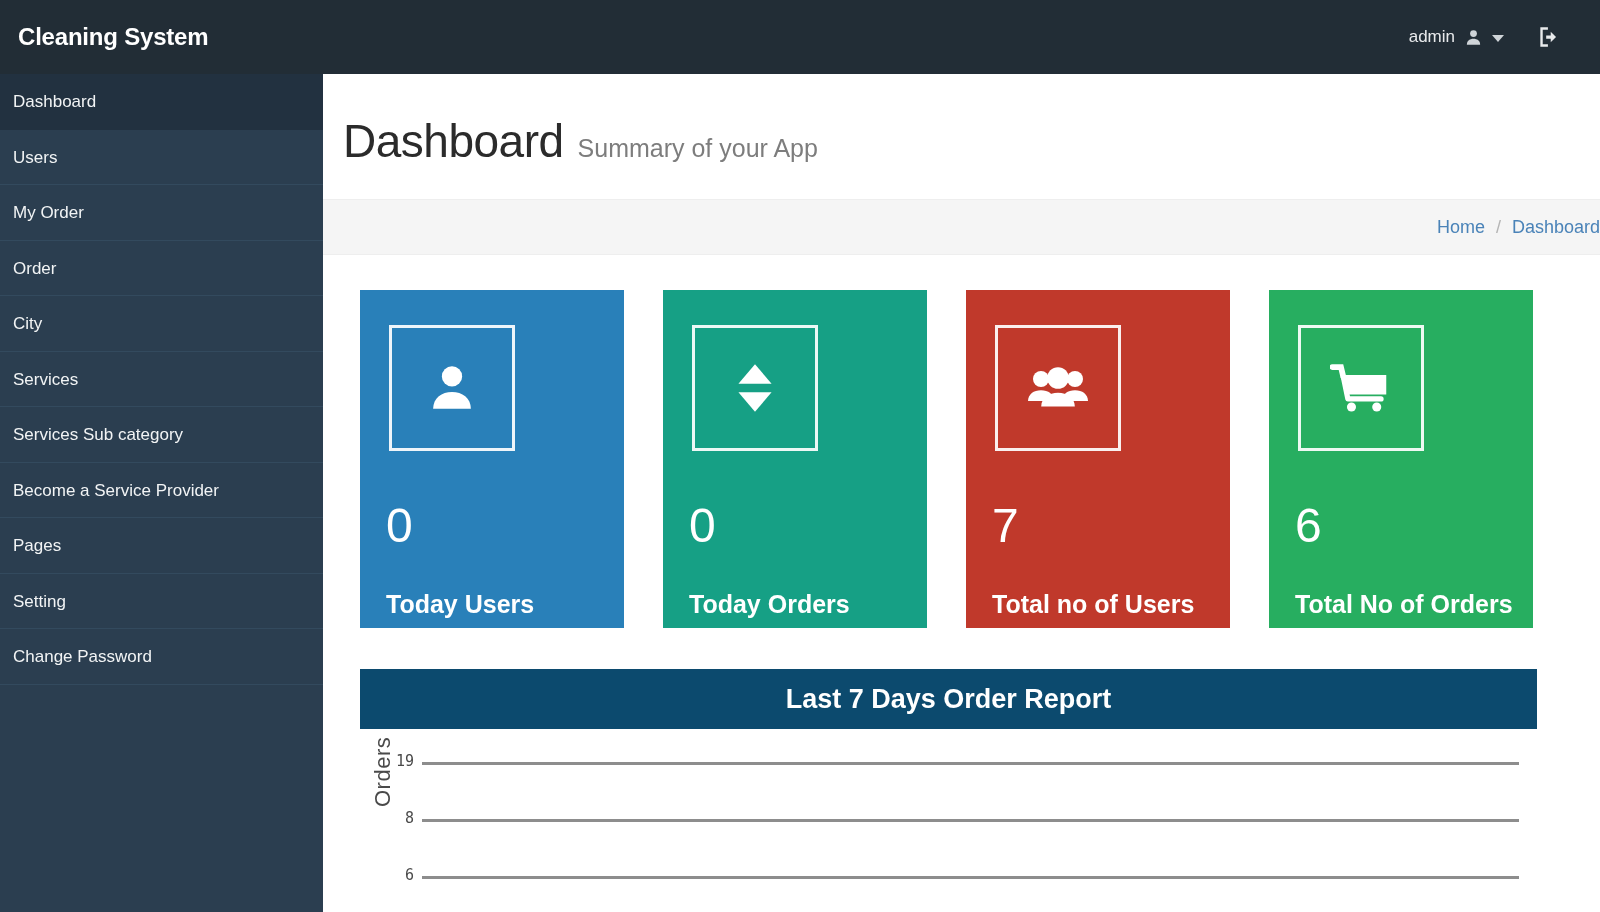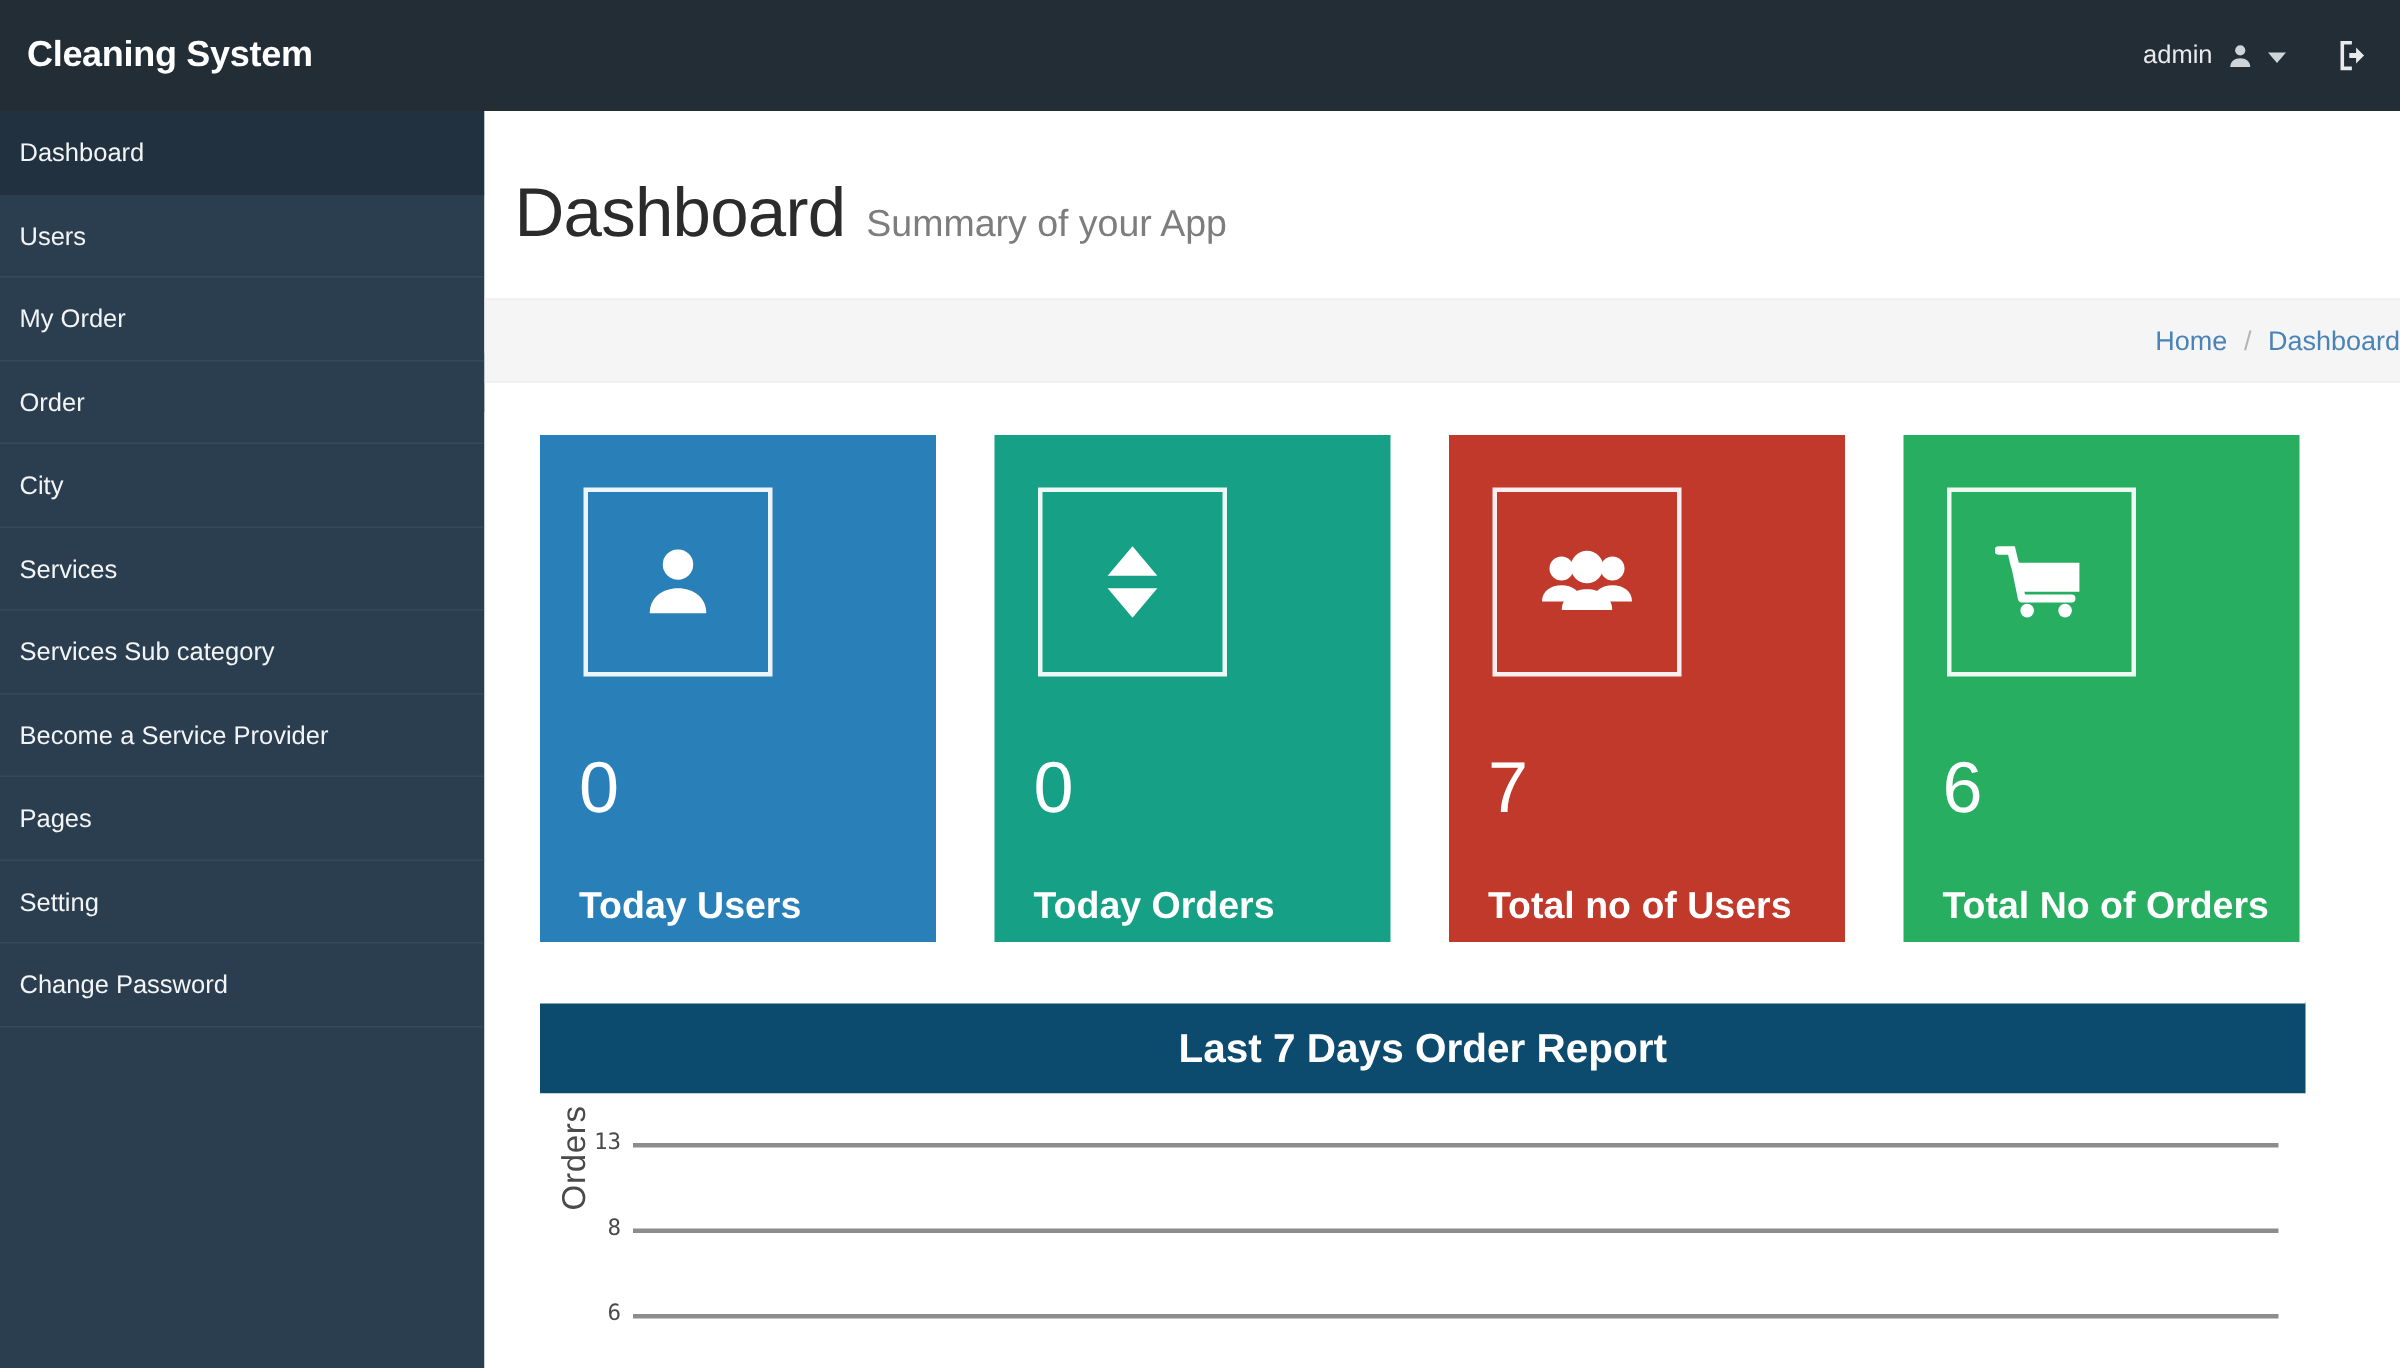--- a/index.html
+++ b/index.html
@@ -36,20 +36,21 @@
     font-size: 24px;
     font-weight: bold;
     letter-spacing: -0.2px;
     padding-left: 18px;
     white-space: nowrap;
   }
   .topbar-right {
     display: flex;
     align-items: center;
     height: 74px;
+    padding-right: 20px;
   }
   .user-menu {
     display: flex;
     align-items: center;
     gap: 9px;
     color: #e8eaec;
     font-size: 17px;
     padding: 0 14px;
     height: 74px;
     cursor: pointer;
@@ -376,21 +377,21 @@
       </div>
 
     </div>
 
     <div class="chart-panel">
       <div class="chart-title">Last 7 Days Order Report</div>
       <div class="chart-area">
         <div class="ylabel">Orders</div>
 
         <div class="gridrow" style="top:33px">
-          <div class="ytick">13</div>
+          <div class="ytick">19</div>
           <div class="gridline"></div>
         </div>
         <div class="gridrow" style="top:90px">
           <div class="ytick">8</div>
           <div class="gridline"></div>
         </div>
         <div class="gridrow" style="top:147px">
           <div class="ytick">6</div>
           <div class="gridline"></div>
         </div>

